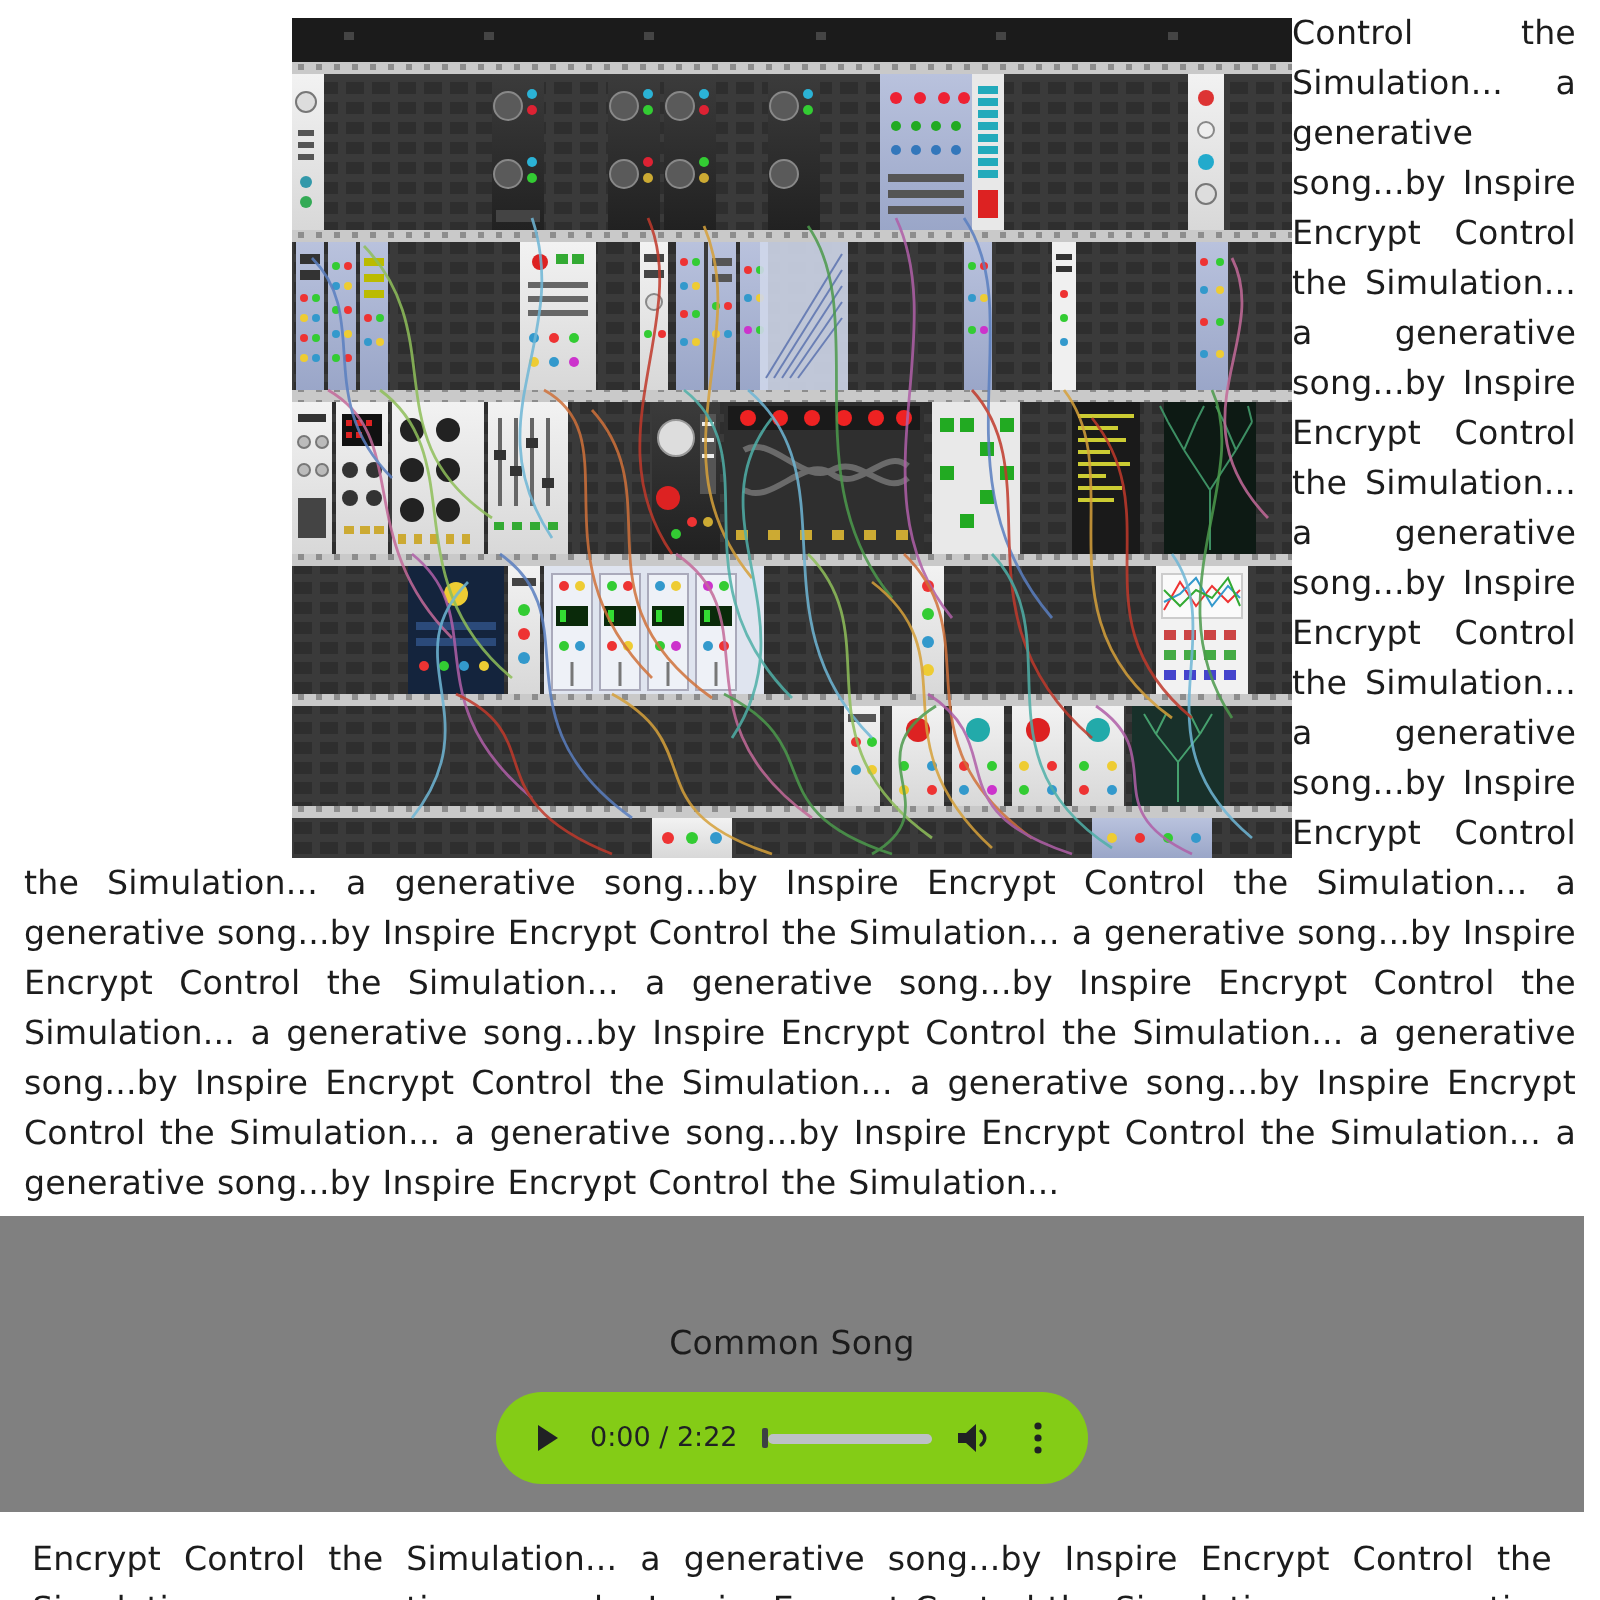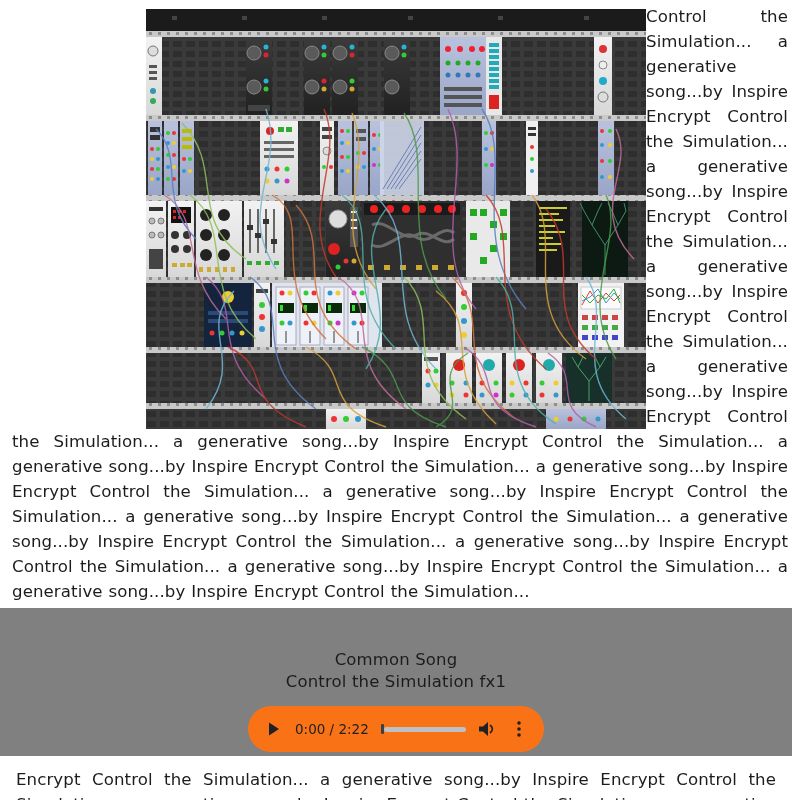--- a/index.html
+++ b/index.html
@@ -48,36 +48,36 @@
   .rack-figure svg { display: block; }
 
   
   .player-band {
     width: 792px;
     height: 148px;
     background: #808080;
     clear: both;
     position: relative;
     box-sizing: border-box;
-    padding-top: 41px;
+    padding-top: 53px;
     text-align: center;
   }
   .song-title, .song-subtitle {
     font-size: 16.5px;
     line-height: 22px;
     color: #1c1c1c;
     text-align: center;
     letter-spacing: 0.15px;
     font-family: "DejaVu Sans", "Liberation Sans", sans-serif;
   }
   .audio-player {
     width: 296px;
     height: 46px;
     margin: 13px auto 0 auto;
-    background: #f97316;
+    background: #84cc16;
     border-radius: 25px;
     display: flex;
     align-items: center;
     box-sizing: border-box;
     padding: 0 14px 0 14px;
     box-shadow: 0 0 0 0 rgba(0,0,0,0);
   }
   .play-btn {
     width: 24px;
     height: 24px;
@@ -835,21 +835,20 @@
         <path d="M402 344 C440 370, 400 395, 450 418" stroke="#b05fa8"></path>
       </g>
     </svg>
   </figure>
 
   <p class="flow-text">Control the Simulation... a generative song...by Inspire Encrypt Control the Simulation... a generative song...by Inspire Encrypt Control the Simulation... a generative song...by Inspire Encrypt Control the Simulation... a generative song...by Inspire Encrypt Control the Simulation... a generative song...by Inspire Encrypt Control the Simulation... a generative song...by Inspire Encrypt Control the Simulation... a generative song...by Inspire Encrypt Control the Simulation... a generative song...by Inspire Encrypt Control the Simulation... a generative song...by Inspire Encrypt Control the Simulation... a generative song...by Inspire Encrypt Control the Simulation... a generative song...by Inspire Encrypt Control the Simulation... a generative song...by Inspire Encrypt Control the Simulation... a generative song...by Inspire Encrypt Control the Simulation...</p>
 </div>
 
 <div class="player-band">
   <div class="song-title">Common Song</div>
-  <div class="song-subtitle">Control the Simulation fx1</div>
 
   <div class="audio-player">
     <div class="play-btn">
       <svg width="16" height="16" viewBox="0 0 16 16">
         <polygon points="3,1.5 13,8 3,14.5" fill="#202124"></polygon>
       </svg>
     </div>
     <div class="time-label">0:00 / 2:22</div>
     <div class="seek-wrap">
       <div class="seek-thumb"></div>

